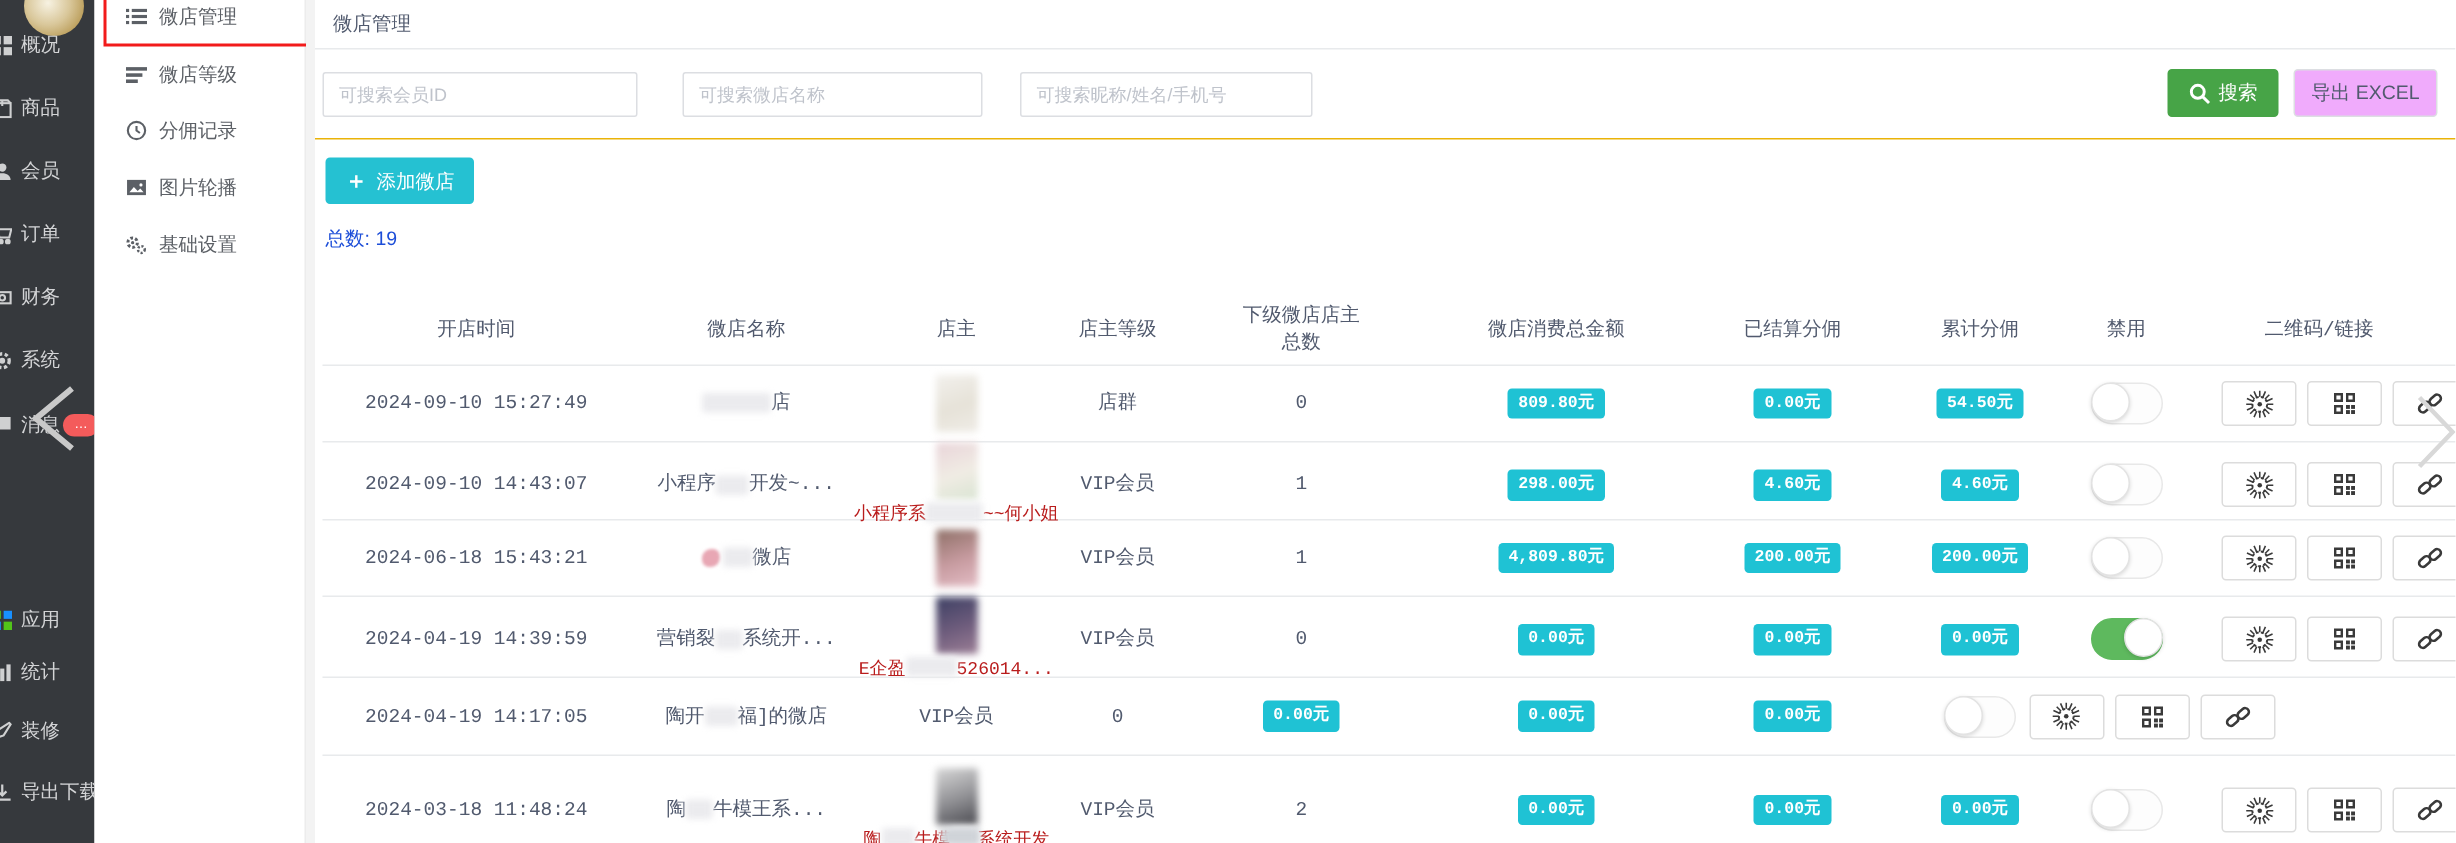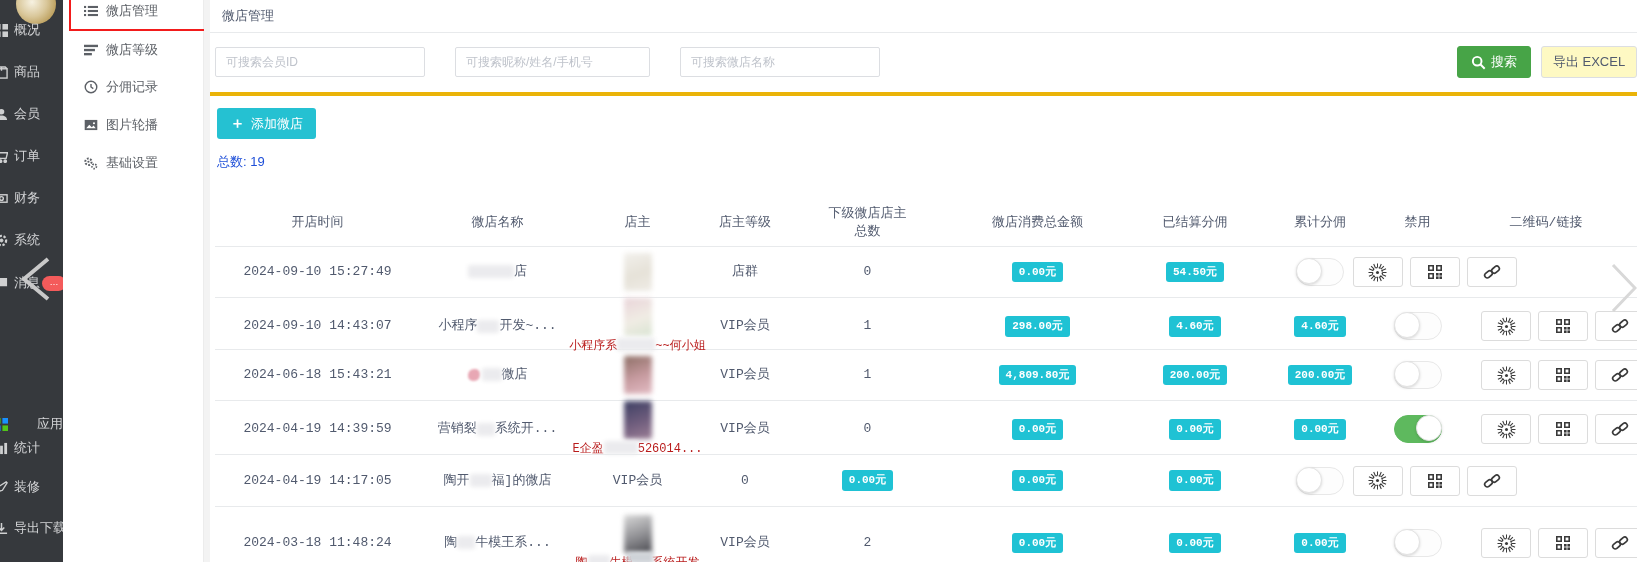--- a/index.html
+++ b/index.html
@@ -17,29 +17,29 @@
   
   .sub-sb{position:absolute;left:63px;top:0;width:140px;height:562px;background:#fff;border-right:1px solid #ececec;}
   .gutter{position:absolute;left:204px;top:0;width:6px;height:562px;background:#f3f3f3;}
   .ss-item{position:absolute;left:0;width:140px;height:17px;display:flex;align-items:center;padding-left:20px;box-sizing:border-box;
            color:#5c6066;font-size:13px;cursor:pointer;white-space:nowrap;}
   .ss-icon{width:15px;height:15px;margin-right:8px;flex:none;display:inline-flex;align-items:center;justify-content:center;}
   .anno-box{position:absolute;left:6px;top:-7px;width:139px;height:34px;border:2px solid #f21b1b;pointer-events:none;}
   
   .main{position:absolute;left:210px;top:0;width:1427px;height:562px;background:#fff;}
   .crumb-bar{height:32px;border-bottom:1px solid #e8eaec;display:flex;align-items:center;padding-left:12px;font-size:13px;color:#515a6e;}
-  .filters{display:flex;align-items:center;padding:13px 0 14px 5px;border-bottom:4px solid #eab308;}
+  .filters{display:flex;align-items:flex-end;padding:13px 12px 14px 5px;border-bottom:1px solid #eab308;}
   .f-input{height:30px;width:210px;border:1px solid #dcdee2;border-radius:2px;padding:0 10px;box-sizing:border-box;
            font-size:12px;color:#515a6e;outline:none;font-family:inherit;}
   .f-input::placeholder{color:#bfc3cb;}
   .f-sel{height:32px;width:205px;border:1px solid #dcdee2;border-radius:2px;display:flex;align-items:center;
          justify-content:space-between;padding:0 10px;box-sizing:border-box;color:#808695;cursor:pointer;background:#fff;}
   .btn-search{height:32px;padding:0 13px;background:#47a447;border:1px solid #47a447;border-radius:3px;color:#fff;
               font-size:13px;display:flex;align-items:center;gap:5px;cursor:pointer;margin-left:auto;}
-  .btn-export{height:32px;width:96px;background:#fef9c3;border:1px solid #dcdee2;border-radius:3px;color:#515a6e;
+  .btn-export{height:32px;width:96px;background:#f0abfc;border:1px solid #dcdee2;border-radius:3px;color:#515a6e;
               font-size:13px;display:flex;align-items:center;justify-content:center;margin-left:10px;cursor:pointer;flex:none;}
   .btn-add{margin:12px 0 0 7px;height:31px;padding:0 13px;background:#25c1d2;border:none;border-radius:3px;color:#fff;
            font-size:13px;display:inline-flex;align-items:center;gap:6px;cursor:pointer;}
   .btn-add .plus{font-size:15px;font-weight:bold;}
   .total-line{margin:14px 0 0 7px;font-size:13px;color:#1d4ed8;}
   
   .t-wrap{margin-left:5px;margin-top:28px;font-family:Liberation Mono, monospace;}
   .t-row{display:grid;grid-template-columns:205px 155px 125px 90px 155px 185px 130px 120px 75px 182px;
          border-bottom:1px solid #e8eaec;align-items:center;}
   .t-head{height:47px;color:#3f4550;font-size:13px;}
@@ -124,21 +124,21 @@
         <span>系统</span>
       </div>
       <div class="ds-item" style="top: 274px;">
         <span class="ds-icon">
           <svg width="13" height="13" viewBox="0 0 14 14" fill="#cfd0d1">
             <path d="M1 1h12v9H5l-3 3v-3H1z"></path>
           </svg>
         </span>
         <span>消息</span>
       </div>
-      <div class="ds-item" style="top: 415px; justify-content: space-between;">
+      <div class="ds-item" style="top: 404px;">
         <span class="ds-icon">
           <svg width="13" height="13" viewBox="0 0 14 14">
             <rect x="0" y="0" width="6" height="6" fill="#52c41a"></rect>
             <rect x="8" y="0" width="6" height="6" fill="#1890ff"></rect>
             <rect x="0" y="8" width="6" height="6" fill="#1890ff"></rect>
             <rect x="8" y="8" width="6" height="6" fill="#52c41a"></rect>
           </svg>
         </span>
         <span>应用</span>
       </div>
@@ -234,22 +234,22 @@
 </nav>
 <div class="gutter"></div>
 
 <main class="main">
   <div class="crumb-bar">
     <span>微店管理</span>
   </div>
 
   <div class="filters">
     <input class="f-input" style="width: 210px; margin-right: 30px;" placeholder="可搜索会员ID">
+    <input class="f-input" style="width: 200px; margin-right: 25px;" placeholder="可搜索微店名称">
     <input class="f-input" style="width: 195px; margin-right: 30px;" placeholder="可搜索昵称/姓名/手机号">
-    <input class="f-input" style="width: 200px; margin-right: 25px;" placeholder="可搜索微店名称">
     <button class="btn-search">
       <span class="ss-icon" style="margin:0">
         <svg width="15" height="15" viewBox="0 0 16 16" fill="none" stroke="#fff" stroke-width="2.1">
             <circle cx="6.6" cy="6.6" r="4.6"></circle>
             <line x1="10.2" y1="10.2" x2="14.6" y2="14.6"></line>
           </svg>
       </span>
       <span>搜索</span>
     </button>
     <button class="btn-export">
@@ -284,20 +284,23 @@
         <div class="t-cell">2024-09-10 15:27:49</div>
         <div class="t-cell row-cells">
           <span class="blr" style="width: 46px;"></span>
           <span>店</span>
         </div>
         <div class="t-cell">
           <div class="avatar" style="background: linear-gradient(160deg, rgb(242, 240, 236) 0%, rgb(230, 226, 216) 55%, rgb(239, 236, 230) 100%);"></div>
         </div>
         <div class="t-cell">店群</div>
         <div class="t-cell">0</div>
+        <div class="t-cell">
+          <span class="badge">809.80元</span>
+        </div>
         <div class="t-cell">
           <span class="badge">0.00元</span>
         </div>
         <div class="t-cell">
           <span class="badge">54.50元</span>
         </div>
         <div class="t-cell">
           <div class="toggle">
             <span class="knob"></span>
           </div>

